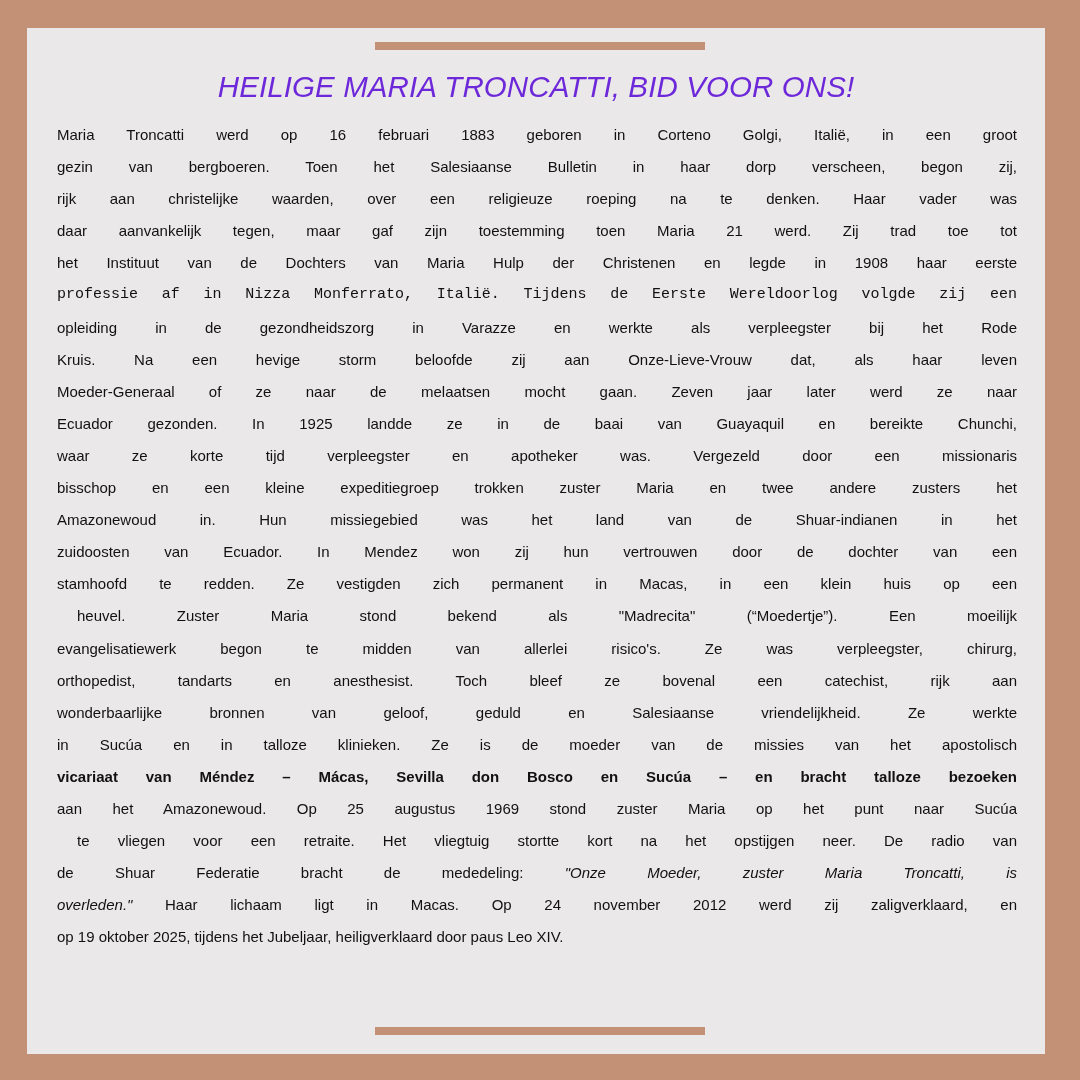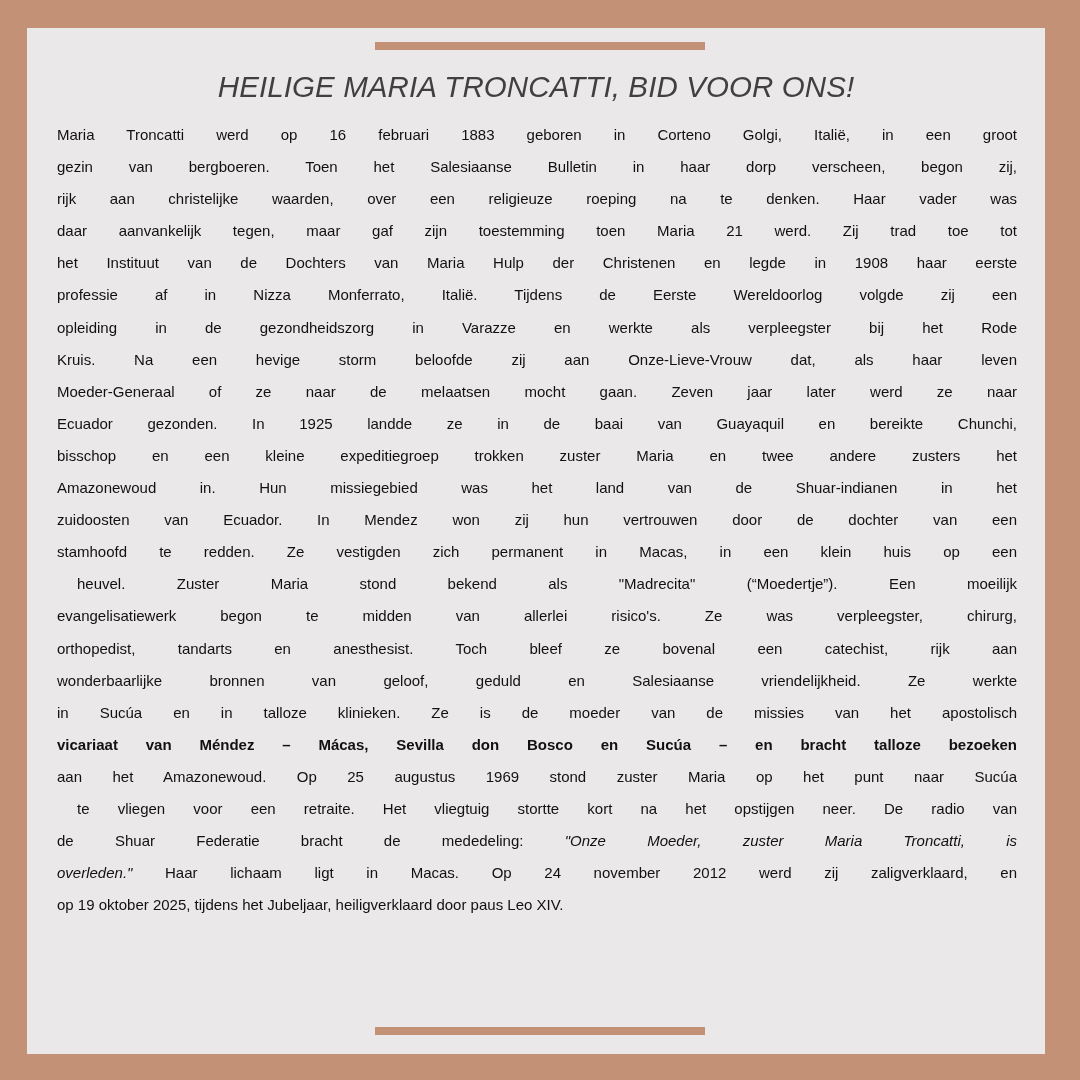--- a/index.html
+++ b/index.html
@@ -2,44 +2,45 @@
 <html><head>
 <meta charset="utf-8">
 <style>
   html, body { margin:0; padding:0; }
   body { width:1080px; height:1080px; background:#c39276; position:relative; overflow:hidden; }
   .panel { position:absolute; left:27px; top:28px; width:1018px; height:1026px; background:#ebe8e9; }
   .bar { position:absolute; left:348px; width:330px; height:8px; background:#c39276; }
   .bar.top { top:14px; }
   .bar.bottom { top:999px; }
   .title { position:absolute; left:0; width:1018px; top:42px; text-align:center;
-    font-family:"Liberation Sans", sans-serif; font-style:italic; font-size:29.5px; color:#404040; letter-spacing:0.1px; }
+    font-family:"Liberation Sans", sans-serif; font-style:italic; font-size:29.5px; color:#6d28d9; letter-spacing:0.1px; }
   .body { position:absolute; left:30px; top:91px; width:960px;
     font-family:"Liberation Sans", sans-serif; font-size:15px; line-height:32.1px; color:#111;
     text-align:justify; text-align-last:left; }
   .body .line { display:block; text-align:justify; text-align-last:justify; white-space:nowrap; height:32.1px; }
   .body .line.last { text-align-last:left; }
 </style>
 </head>
 <body>
 
 <div class="panel">
   <div class="bar top"></div>
   <div class="title">HEILIGE MARIA TRONCATTI, BID VOOR ONS!</div>
   <div class="body">
     <span class="line" style="white-space: nowrap; display: block;">Maria Troncatti werd op 16 februari 1883 geboren in Corteno Golgi, Italië, in een groot</span>
     <span class="line" style="white-space: nowrap; display: block;">gezin van bergboeren. Toen het Salesiaanse Bulletin in haar dorp verscheen, begon zij,</span>
     <span class="line" style="white-space: nowrap; display: block;">rijk aan christelijke waarden, over een religieuze roeping na te denken. Haar vader was</span>
     <span class="line" style="white-space: nowrap; display: block;">daar aanvankelijk tegen, maar gaf zijn toestemming toen Maria 21 werd. Zij trad toe tot</span>
     <span class="line" style="white-space: nowrap; display: block;">het Instituut van de Dochters van Maria Hulp der Christenen en legde in 1908 haar eerste</span>
-    <span class="line" style="white-space: nowrap; display: block;">professie af in Nizza Monferrato, Italië. Tijdens de Eerste Wereldoorlog volgde zij een</span>
+    <span class="line" style="white-space: nowrap; display: block; font-family: Liberation Mono, monospace;">professie af in Nizza Monferrato, Italië. Tijdens de Eerste Wereldoorlog volgde zij een</span>
     <span class="line" style="white-space: nowrap; display: block;">opleiding in de gezondheidszorg in Varazze en werkte als verpleegster bij het Rode</span>
     <span class="line" style="white-space: nowrap; display: block;">Kruis. Na een hevige storm beloofde zij aan Onze-Lieve-Vrouw dat, als haar leven</span>
     <span class="line" style="white-space: nowrap; display: block;">Moeder-Generaal of ze naar de melaatsen mocht gaan. Zeven jaar later werd ze naar</span>
     <span class="line" style="white-space: nowrap; display: block;">Ecuador gezonden. In 1925 landde ze in de baai van Guayaquil en bereikte Chunchi,</span>
+    <span class="line" style="white-space: nowrap; display: block;">waar ze korte tijd verpleegster en apotheker was. Vergezeld door een missionaris</span>
     <span class="line" style="white-space: nowrap; display: block;">bisschop en een kleine expeditiegroep trokken zuster Maria en twee andere zusters het</span>
     <span class="line" style="white-space: nowrap; display: block;">Amazonewoud in. Hun missiegebied was het land van de Shuar-indianen in het</span>
     <span class="line" style="white-space: nowrap; display: block;">zuidoosten van Ecuador. In Mendez won zij hun vertrouwen door de dochter van een</span>
     <span class="line" style="white-space: nowrap; display: block;">stamhoofd te redden. Ze vestigden zich permanent in Macas, in een klein huis op een</span>
     <span class="line" style="white-space: nowrap; display: block; margin-left: 20px;">heuvel. Zuster Maria stond bekend als "Madrecita"  (“Moedertje”). Een moeilijk</span>
     <span class="line" style="white-space: nowrap; display: block;">evangelisatiewerk begon te midden van allerlei risico's. Ze was verpleegster, chirurg,</span>
     <span class="line" style="white-space: nowrap; display: block;">orthopedist, tandarts en anesthesist. Toch bleef ze bovenal een catechist, rijk aan</span>
     <span class="line" style="white-space: nowrap; display: block;">wonderbaarlijke bronnen van geloof, geduld en Salesiaanse vriendelijkheid. Ze werkte</span>
     <span class="line" style="white-space: nowrap; display: block;">in Sucúa en in talloze klinieken. Ze is de moeder van de missies van het apostolisch</span>
     <span class="line" style="white-space: nowrap; display: block; font-weight: bold;">vicariaat van Méndez – Mácas, Sevilla don Bosco en Sucúa – en bracht talloze bezoeken</span>

